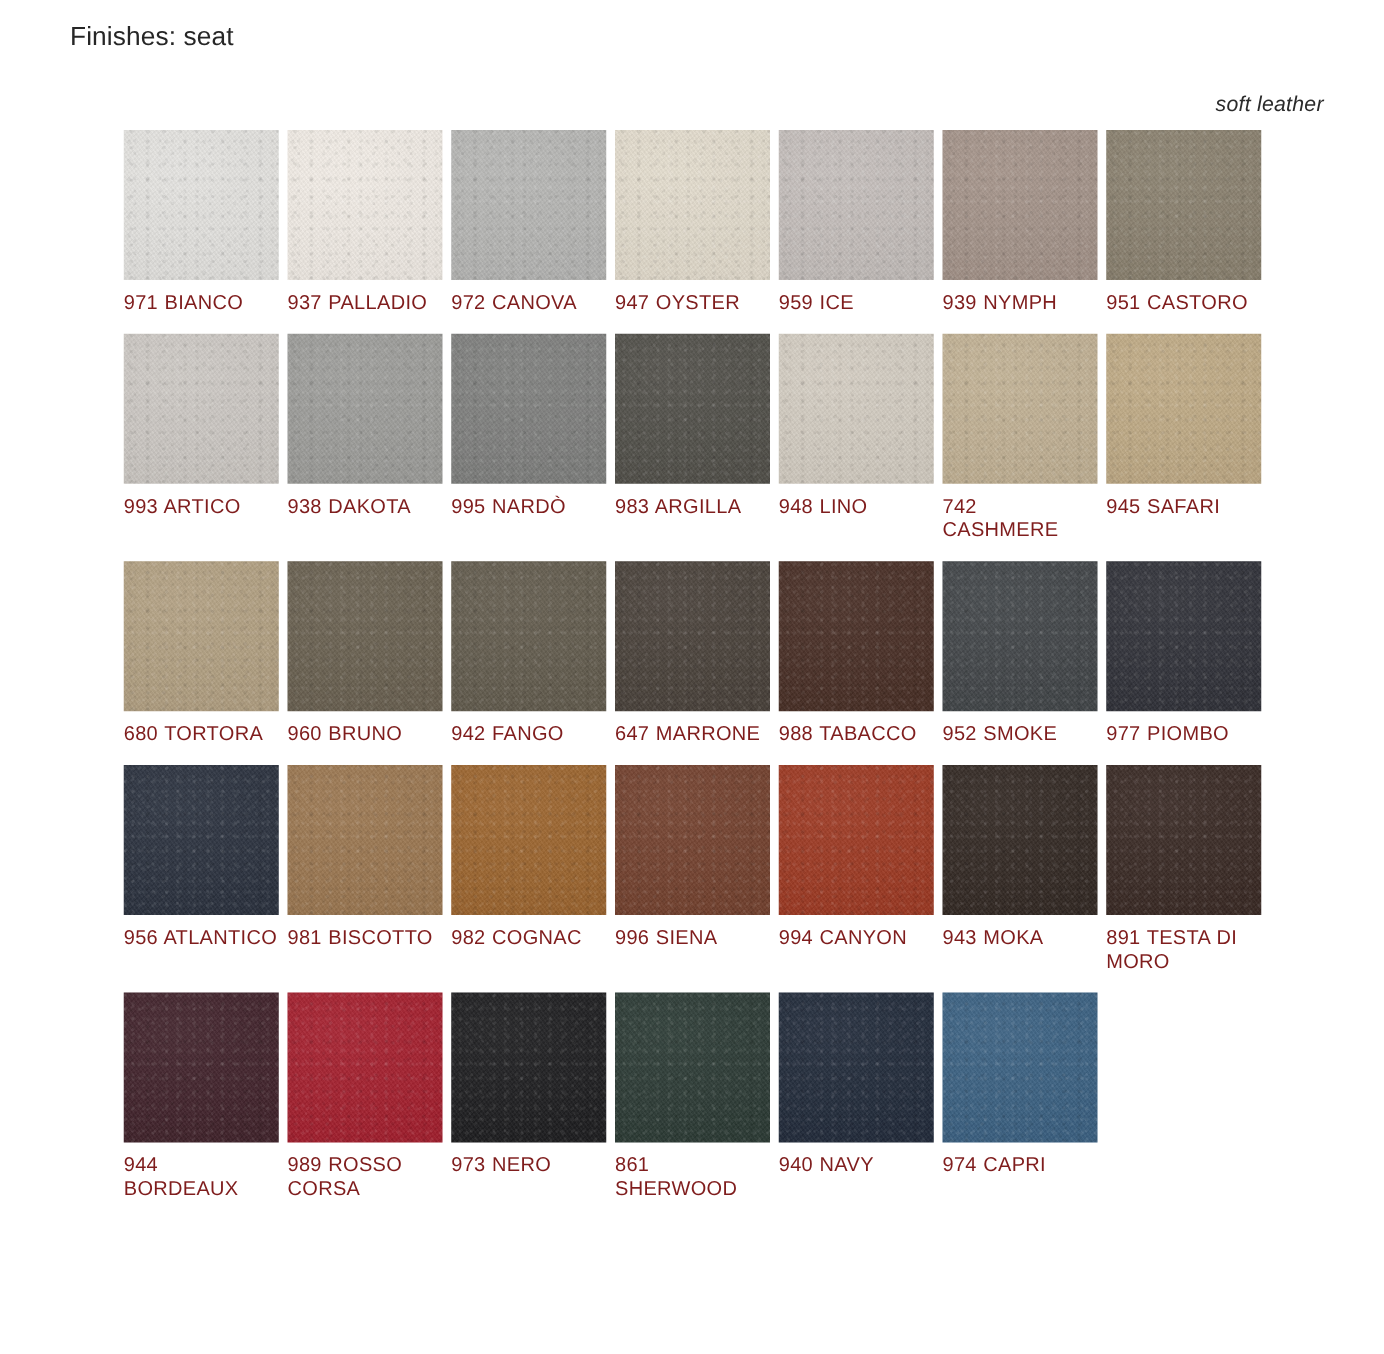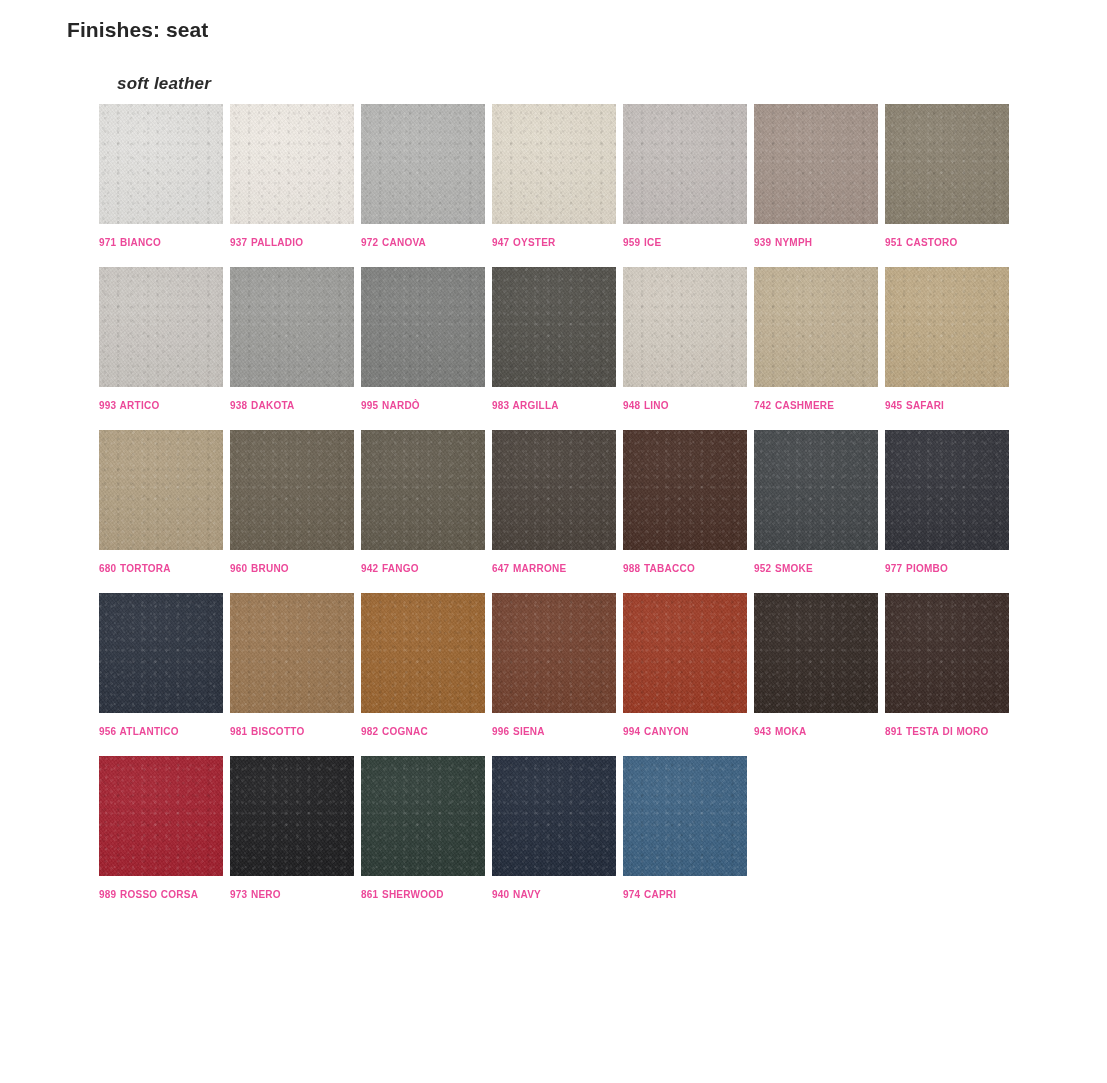--- a/index.html
+++ b/index.html
@@ -19,45 +19,46 @@
 
   .page {
     position: relative;
     width: 1107px;
     height: 1083px;
     box-sizing: border-box;
   }
 
   .page-title {
     position: absolute;
-    left: 67px;
+    left: 56px;
     top: 18px;
     font-size: 21px;
-    font-weight: 700;
+    font-weight: 400;
     letter-spacing: 0.1px;
     color: #262626;
     white-space: nowrap;
   }
 
   .group {
     position: absolute;
     left: 99px;
     top: 74px;
     width: 960px;
   }
 
   .group-title {
     font-style: italic;
     font-size: 17px;
-    font-weight: 700;
+    font-weight: 400;
     color: #2b2b2b;
     letter-spacing: 0.2px;
     margin: 0 0 10px 18px;
     height: 20px;
     line-height: 20px;
+    text-align: right;
   }
 
   .swatch-grid {
     display: grid;
     grid-template-columns: repeat(7, 124px);
     column-gap: 7px;
     row-gap: 0px;
     align-content: start;
   }
 
@@ -98,25 +99,25 @@
     background-image:
       repeating-linear-gradient(54deg, rgba(255,255,255,0.035) 0 1px, rgba(0,0,0,0.030) 1px 2.5px),
       repeating-linear-gradient(-41deg, rgba(0,0,0,0.028) 0 1px, rgba(255,255,255,0.028) 1px 2.8px),
       radial-gradient(120% 90% at 35% 25%, rgba(255,255,255,0.055), rgba(0,0,0,0.045) 85%);
     opacity: 0.85;
     pointer-events: none;
   }
 
   .swatch-label {
     margin-top: 9px;
-    font-size: 10px;
+    font-size: 16px;
     line-height: 19px;
     letter-spacing: 0.25px;
-    color: #ec4899;
-    font-weight: 700;
+    color: #7f1d1d;
+    font-weight: 400;
     word-spacing: 0.5px;
   }
 </style>
 </head>
 <body style="background-color: rgb(255, 255, 255);">
 
 <div class="page">
 
   <div class="page-title">Finishes: seat</div>
 
@@ -229,20 +230,24 @@
         </div>
         <div class="swatch-cell">
           <div class="swatch-chip" style="background-color: rgb(52, 42, 37);"></div>
           <div class="swatch-label">943 MOKA</div>
         </div>
         <div class="swatch-cell">
           <div class="swatch-chip" style="background-color: rgb(59, 43, 38);"></div>
           <div class="swatch-label">891 TESTA DI MORO</div>
         </div>
         <div class="swatch-cell">
+          <div class="swatch-chip" style="background-color: rgb(66, 36, 44);"></div>
+          <div class="swatch-label">944 BORDEAUX</div>
+        </div>
+        <div class="swatch-cell">
           <div class="swatch-chip" style="background-color: rgb(165, 32, 47);"></div>
           <div class="swatch-label">989 ROSSO CORSA</div>
         </div>
         <div class="swatch-cell">
           <div class="swatch-chip" style="background-color: rgb(31, 31, 33);"></div>
           <div class="swatch-label">973 NERO</div>
         </div>
         <div class="swatch-cell">
           <div class="swatch-chip" style="background-color: rgb(45, 60, 54);"></div>
           <div class="swatch-label">861 SHERWOOD</div>

